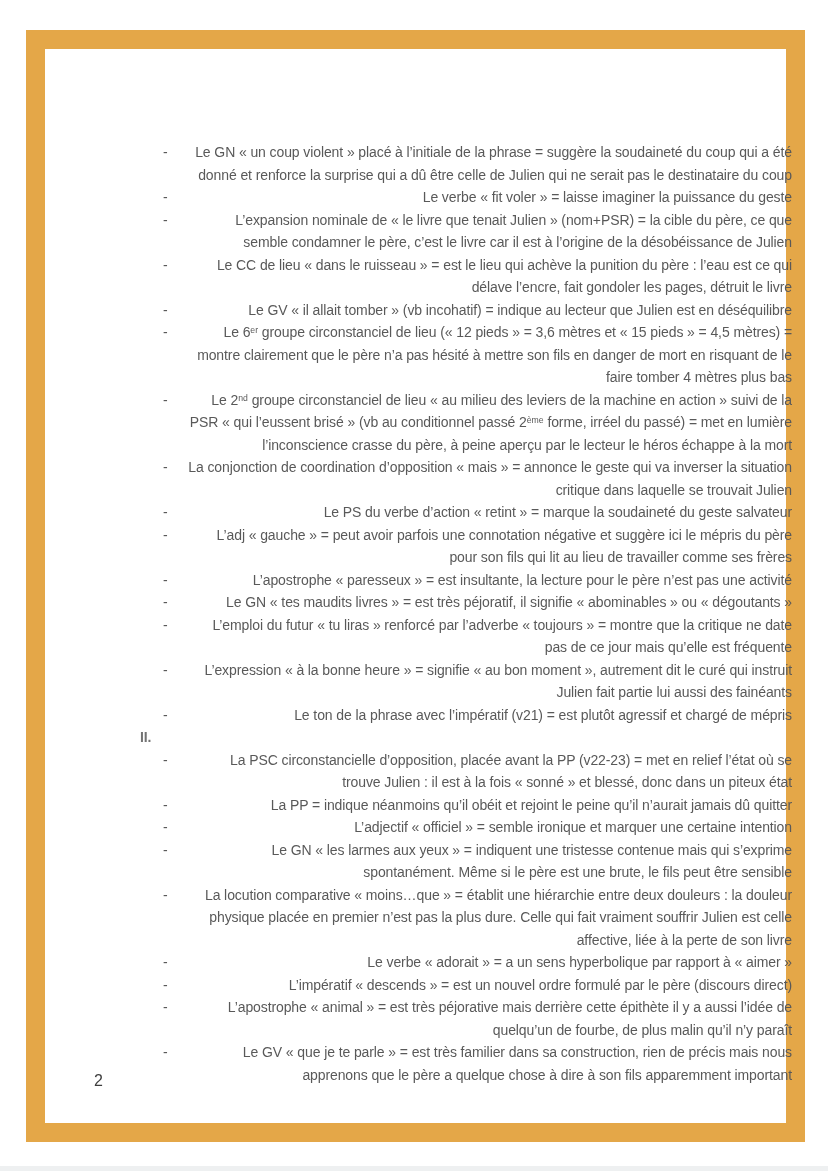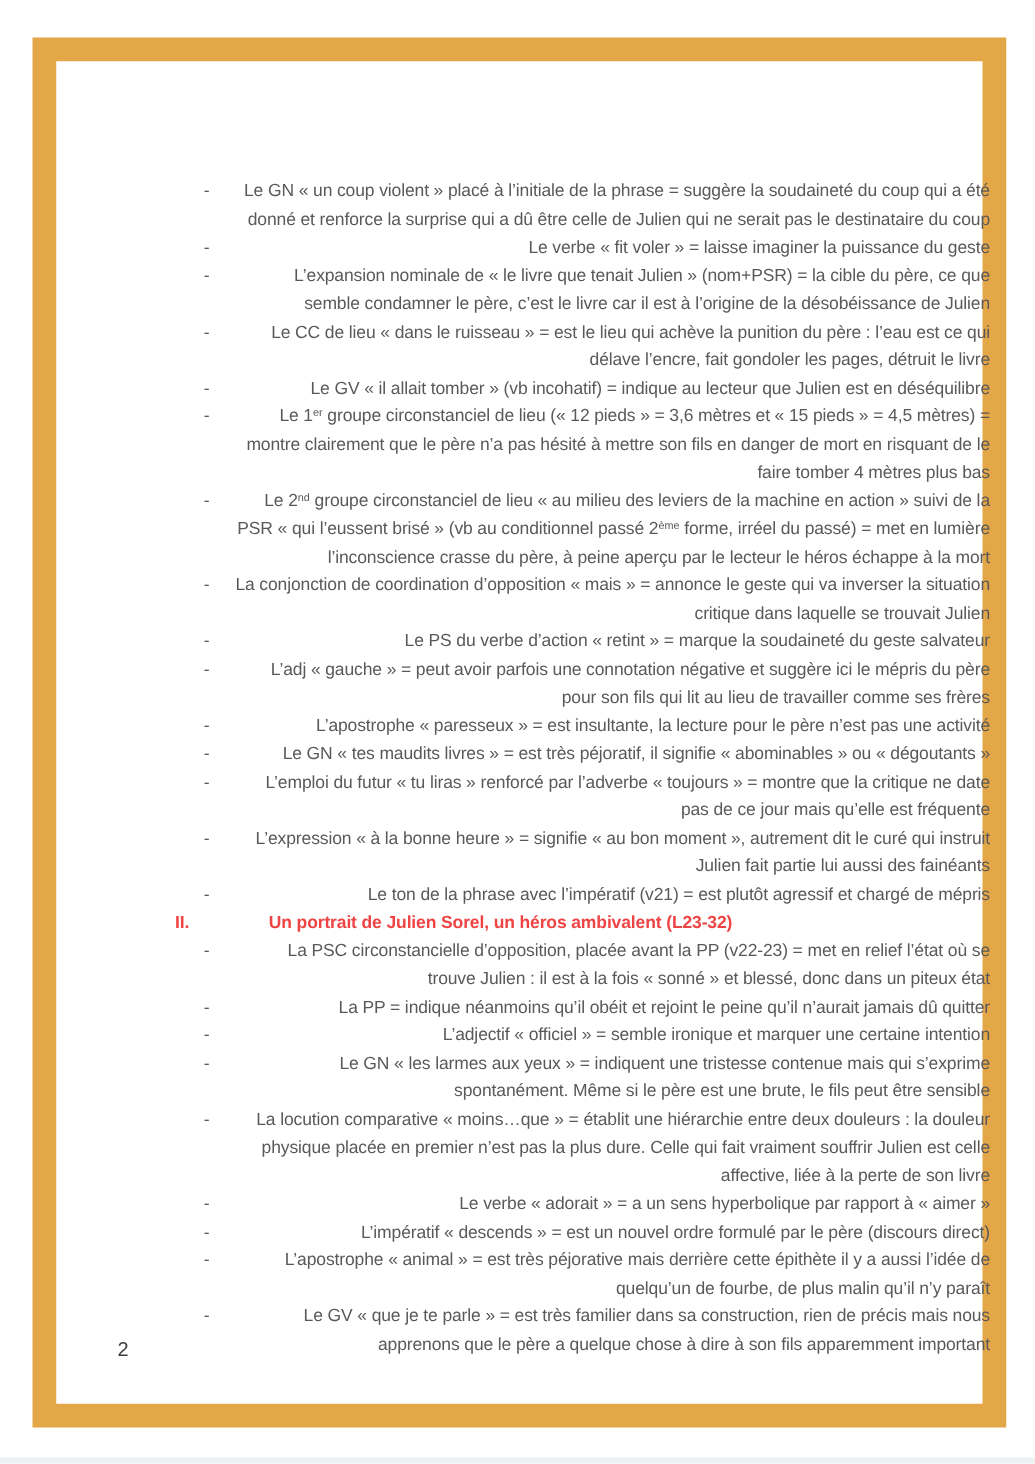--- a/index.html
+++ b/index.html
@@ -49,21 +49,21 @@
   }
   .item .item-text {
     flex: 1 1 auto;
     text-align: right;
   }
   .heading {
     display: flex;
     align-items: flex-end;
     margin-left: -23px;
     font-weight: bold;
-    color: #ef4444;
+    color: #737373;
   }
   .heading .numeral {
     flex: none;
     width: 75px;
   }
   sup {
     font-size: 0.62em;
     line-height: 0;
     vertical-align: 4px;
     letter-spacing: 0;
@@ -107,21 +107,21 @@
       <div class="item">
         <span class="dash">-</span>
         <span class="item-text">Le CC de lieu «&nbsp;dans le ruisseau&nbsp;» = est le lieu qui achève la punition du père&nbsp;: l’eau est ce qui délave l’encre, fait gondoler les pages, détruit le livre</span>
       </div>
       <div class="item">
         <span class="dash">-</span>
         <span class="item-text">Le GV «&nbsp;il allait tomber&nbsp;» (vb incohatif) = indique au lecteur que Julien est en déséquilibre</span>
       </div>
       <div class="item">
         <span class="dash">-</span>
-        <span class="item-text"><span>Le 1</span><sup>er</sup><span> groupe circonstanciel de lieu («&nbsp;12 pieds&nbsp;» = 3,6 mètres et «&nbsp;15 pieds&nbsp;» = 4,5 mètres) = montre clairement que le père n’a pas hésité à mettre son fils en danger de mort en risquant de le faire tomber 4 mètres plus bas</span></span>
+        <span class="item-text"><span>Le 6</span><sup>er</sup><span> groupe circonstanciel de lieu («&nbsp;12 pieds&nbsp;» = 3,6 mètres et «&nbsp;15 pieds&nbsp;» = 4,5 mètres) = montre clairement que le père n’a pas hésité à mettre son fils en danger de mort en risquant de le faire tomber 4 mètres plus bas</span></span>
       </div>
       <div class="item">
         <span class="dash">-</span>
         <span class="item-text"><span>Le 2</span><sup>nd</sup><span> groupe circonstanciel de lieu «&nbsp;au milieu des leviers de la machine en action&nbsp;» suivi de la PSR «&nbsp;qui l’eussent brisé&nbsp;» (vb au conditionnel passé 2</span><sup>ème</sup><span> forme, irréel du passé) = met en lumière l’inconscience crasse du père, à peine aperçu par le lecteur le héros échappe à la mort</span></span>
       </div>
       <div class="item">
         <span class="dash">-</span>
         <span class="item-text">La conjonction de coordination d’opposition «&nbsp;mais&nbsp;» = annonce le geste qui va inverser la situation critique dans laquelle se trouvait Julien</span>
       </div>
       <div class="item">
@@ -148,21 +148,20 @@
         <span class="dash">-</span>
         <span class="item-text">L’expression «&nbsp;à la bonne heure&nbsp;» = signifie «&nbsp;au bon moment&nbsp;», autrement dit le curé qui instruit Julien fait partie lui aussi des fainéants</span>
       </div>
       <div class="item">
         <span class="dash">-</span>
         <span class="item-text">Le ton de la phrase avec l’impératif (v21) = est plutôt agressif et chargé de mépris</span>
       </div>
 
       <div class="heading">
         <span class="numeral">II.</span>
-        <span class="heading-title">Un portrait de Julien Sorel, un héros ambivalent (L23-32)</span>
       </div>
 
       <div class="item">
         <span class="dash">-</span>
         <span class="item-text">La PSC circonstancielle d’opposition, placée avant la PP (v22-23) = met en relief l’état où se trouve Julien&nbsp;: il est à la fois «&nbsp;sonné&nbsp;» et blessé, donc dans un piteux état</span>
       </div>
       <div class="item">
         <span class="dash">-</span>
         <span class="item-text">La PP = indique néanmoins qu’il obéit et rejoint le peine qu’il n’aurait jamais dû quitter</span>
       </div>

